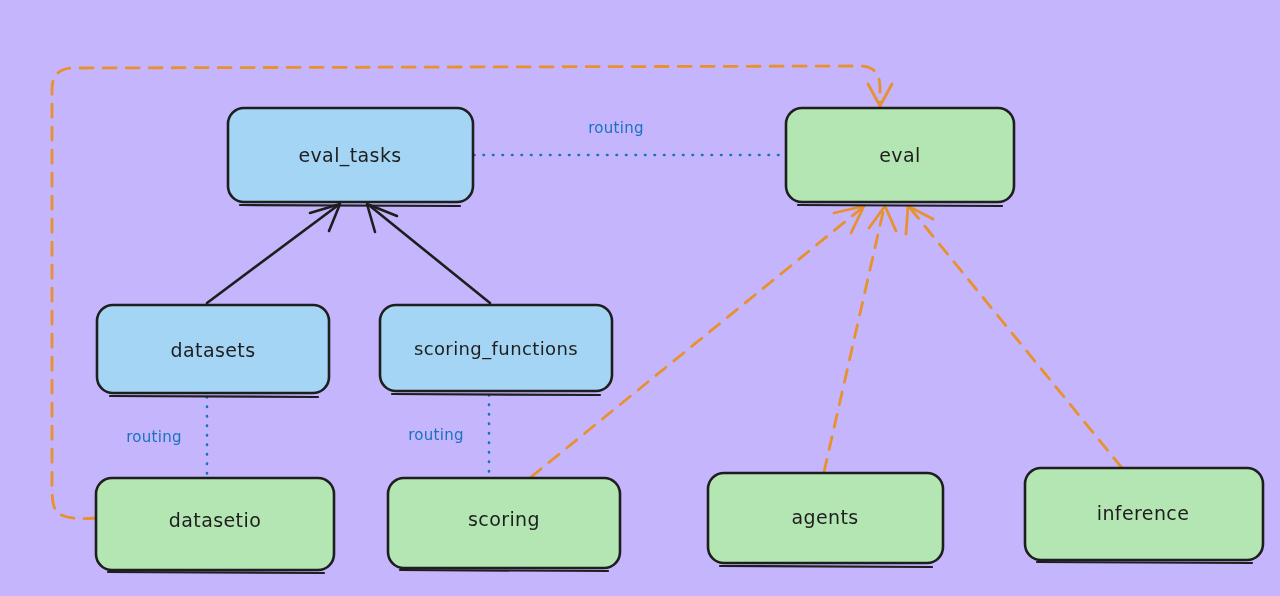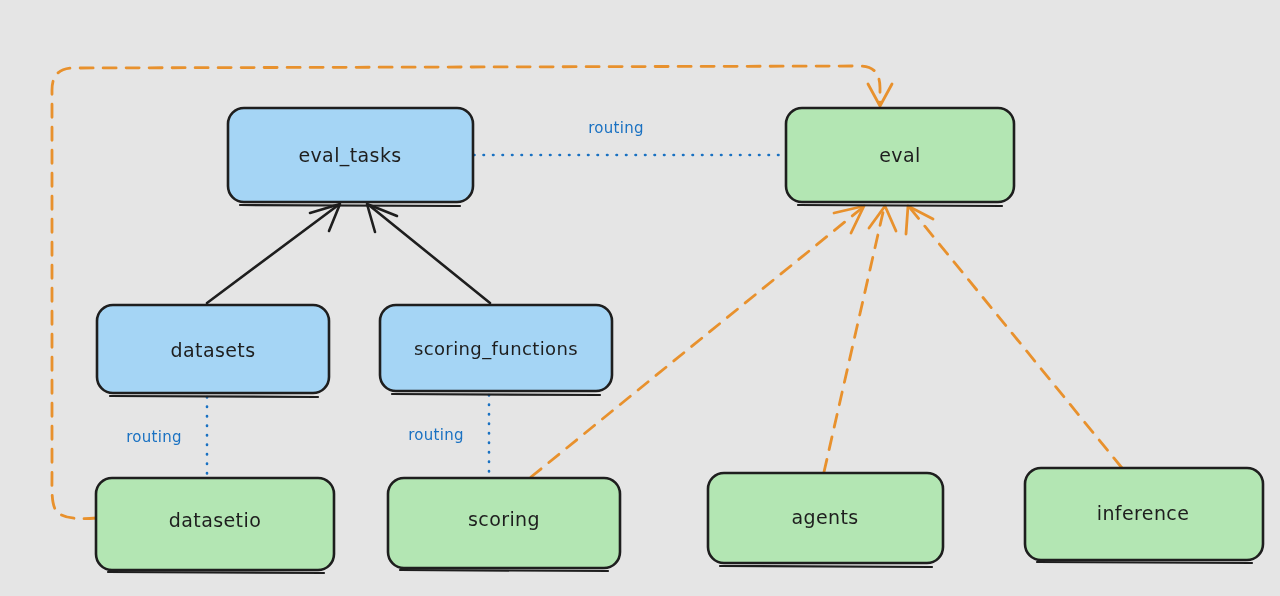--- a/index.html
+++ b/index.html
@@ -8,21 +8,21 @@
     padding: 0;
     background: #ffffff;
   }
   body {
     font-family: "DejaVu Sans", sans-serif;
   }
   #canvas {
     position: relative;
     width: 1280px;
     height: 596px;
-    background: #e5e5e5;
+    background: #c4b5fd;
     overflow: hidden;
   }
   #diagram-svg {
     position: absolute;
     left: 0;
     top: 0;
     width: 1280px;
     height: 596px;
   }
   .node-label {

